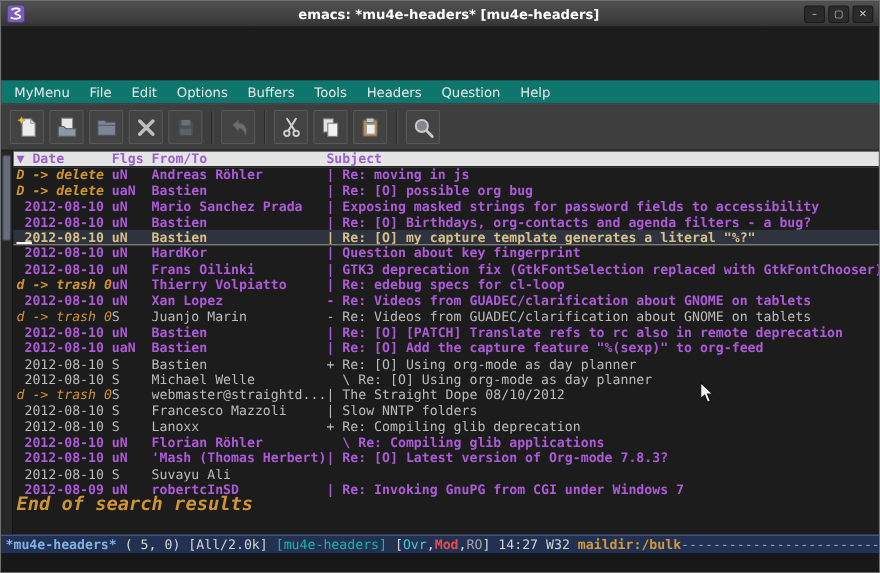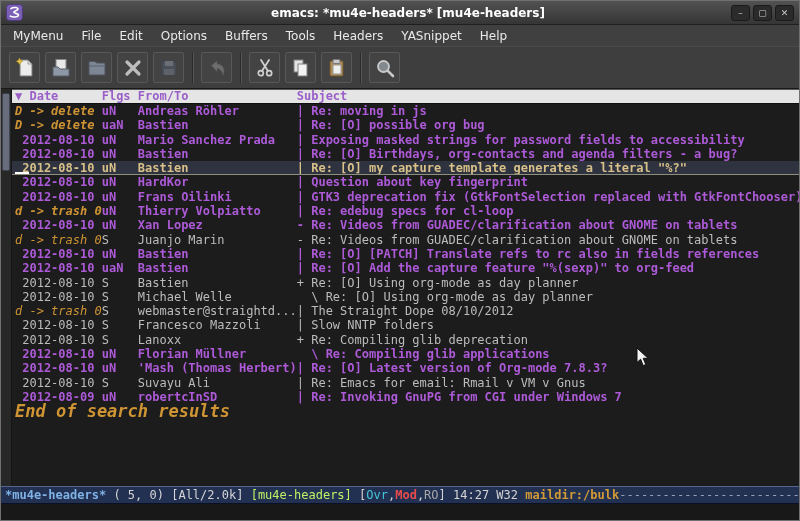--- a/index.html
+++ b/index.html
@@ -31,22 +31,22 @@
   .win-btn {
     width:19px; height:16px; background:#2b2b2b;
     border:1px solid #1a1a1a; border-radius:3px;
     color:#c9c9c9; font-size:9px; line-height:14px; text-align:center;
     font-family:"DejaVu Sans",sans-serif; cursor:default;
   }
 
   
   .menubar {
     height:21px; flex:0 0 21px;
-    background:#404040; display:flex; align-items:center;
-    padding-left:3px; font-family:"DejaVu Sans",sans-serif;
+    background:#0f766e; display:flex; align-items:center;
+    padding-left:3px; font-family:"DejaVu Sans",sans-serif;margin-top:48px;
   }
   .menu-item { color:#e9e9e9; font-size:12px; padding:2px 9px; }
 
   
   .toolbar {
     height:43px; flex:0 0 43px;
     background:#3e3e3e; border-top:1px solid #4a4a4a; border-bottom:1px solid #191919;
     display:flex; align-items:center; padding-left:8px;
   }
   .tool-btn {
@@ -105,21 +105,21 @@
 
   
   .modeline {
     height:18px; flex:0 0 18px;
     background:var(--modeline-bg,#223052);
     border-top:1px solid #566391; border-bottom:1px solid #0b1124;
     color:#d4d4d4; font-size:12px; line-height:16px;
     white-space:pre; overflow:hidden; padding-left:4px;
   }
   .ml-buf { color:#7fb2e5; font-weight:bold; }
-  .ml-mode { color:#bef264;margin-top:10px; }
+  .ml-mode { color:#14b8a6;margin-top:10px; }
   .ml-ovr { color:#45c6d6; }
   .ml-mod { color:#e84b4b; font-weight:bold;text-align:center; }
   .ml-ro  { color:#a6a6a6;margin-top:36px; }
   .ml-folder { color:#d29a35; font-weight:bold; }
   .ml-dash { color:#97a0b6; }
 
   .echo-area { height:16px; flex:0 0 16px; background:#181818; }
 
   .mouse-cursor { position:absolute; left:635px; top:346px; z-index:20; pointer-events:none; }
 </style>
@@ -144,21 +144,21 @@
   </div>
 
   <div class="menubar" id="menubar">
       <span class="menu-item">MyMenu</span>
       <span class="menu-item">File</span>
       <span class="menu-item">Edit</span>
       <span class="menu-item">Options</span>
       <span class="menu-item">Buffers</span>
       <span class="menu-item">Tools</span>
       <span class="menu-item">Headers</span>
-      <span class="menu-item">YASnippet</span>
+      <span class="menu-item">Question</span>
       <span class="menu-item">Help</span>
     </div>
 
   <div class="toolbar" id="toolbar">
       <div class="tool-btn">
         <span>
           <svg width="22" height="22" viewBox="0 0 22 22">
             <path d="M6 3h8l4 4v12H6z" fill="#ececec" stroke="#7a7a7a"></path>
             <path d="M14 3v4h4" fill="none" stroke="#9a9a9a"></path>
             <path d="M5.5 1l1.1 2.2L8.9 4.3 6.8 5.4 5.5 7.6 4.4 5.4 2.2 4.3l2.2-1.1z" fill="#e5c445" stroke="#a8871f" stroke-width="0.5"></path>
@@ -259,30 +259,30 @@
             <div class="row unread"><span class="c-date mark">D -&gt; delete</span><span class="c-flags">uN</span><span class="c-from">Andreas Röhler</span><span class="c-subj">| Re: moving in js</span></div>
             <div class="row unread"><span class="c-date mark">D -&gt; delete</span><span class="c-flags">uaN</span><span class="c-from">Bastien</span><span class="c-subj">| Re: [O] possible org bug</span></div>
             <div class="row unread"><span class="c-date"> 2012-08-10</span><span class="c-flags">uN</span><span class="c-from">Mario Sanchez Prada</span><span class="c-subj">| Exposing masked strings for password fields to accessibility</span></div>
             <div class="row unread"><span class="c-date"> 2012-08-10</span><span class="c-flags">uN</span><span class="c-from">Bastien</span><span class="c-subj">| Re: [O] Birthdays, org-contacts and agenda filters - a bug?</span></div>
             <div class="row unread current"><span class="c-date"> 2012-08-10</span><span class="c-flags">uN</span><span class="c-from">Bastien</span><span class="c-subj">| Re: [O] my capture template generates a literal "%?"</span><div class="text-cursor"></div></div>
             <div class="row unread"><span class="c-date"> 2012-08-10</span><span class="c-flags">uN</span><span class="c-from">HardKor</span><span class="c-subj">| Question about key fingerprint</span></div>
             <div class="row unread"><span class="c-date"> 2012-08-10</span><span class="c-flags">uN</span><span class="c-from">Frans Oilinki</span><span class="c-subj">| GTK3 deprecation fix (GtkFontSelection replaced with GtkFontChooser)</span></div>
             <div class="row unread"><span class="c-date mark">d -&gt; trash 0</span><span class="c-flags">uN</span><span class="c-from">Thierry Volpiatto</span><span class="c-subj">| Re: edebug specs for cl-loop</span></div>
             <div class="row unread"><span class="c-date"> 2012-08-10</span><span class="c-flags">uN</span><span class="c-from">Xan Lopez</span><span class="c-subj">- Re: Videos from GUADEC/clarification about GNOME on tablets</span></div>
             <div class="row seen"><span class="c-date mark">d -&gt; trash 0</span><span class="c-flags">S</span><span class="c-from">Juanjo Marin</span><span class="c-subj">- Re: Videos from GUADEC/clarification about GNOME on tablets</span></div>
-            <div class="row unread"><span class="c-date"> 2012-08-10</span><span class="c-flags">uN</span><span class="c-from">Bastien</span><span class="c-subj">| Re: [O] [PATCH] Translate refs to rc also in fields references</span></div>
+            <div class="row unread"><span class="c-date"> 2012-08-10</span><span class="c-flags">uN</span><span class="c-from">Bastien</span><span class="c-subj">| Re: [O] [PATCH] Translate refs to rc also in remote deprecation</span></div>
             <div class="row unread"><span class="c-date"> 2012-08-10</span><span class="c-flags">uaN</span><span class="c-from">Bastien</span><span class="c-subj">| Re: [O] Add the capture feature "%(sexp)" to org-feed</span></div>
             <div class="row seen"><span class="c-date"> 2012-08-10</span><span class="c-flags">S</span><span class="c-from">Bastien</span><span class="c-subj">+ Re: [O] Using org-mode as day planner</span></div>
             <div class="row seen"><span class="c-date"> 2012-08-10</span><span class="c-flags">S</span><span class="c-from">Michael Welle</span><span class="c-subj">  \ Re: [O] Using org-mode as day planner</span></div>
             <div class="row seen"><span class="c-date mark">d -&gt; trash 0</span><span class="c-flags">S</span><span class="c-from">webmaster@straightd...</span><span class="c-subj">| The Straight Dope 08/10/2012</span></div>
             <div class="row seen"><span class="c-date"> 2012-08-10</span><span class="c-flags">S</span><span class="c-from">Francesco Mazzoli</span><span class="c-subj">| Slow NNTP folders</span></div>
             <div class="row seen"><span class="c-date"> 2012-08-10</span><span class="c-flags">S</span><span class="c-from">Lanoxx</span><span class="c-subj">+ Re: Compiling glib deprecation</span></div>
-            <div class="row unread"><span class="c-date"> 2012-08-10</span><span class="c-flags">uN</span><span class="c-from">Florian Müllner</span><span class="c-subj">  \ Re: Compiling glib applications</span></div>
+            <div class="row unread"><span class="c-date"> 2012-08-10</span><span class="c-flags">uN</span><span class="c-from">Florian Röhler</span><span class="c-subj">  \ Re: Compiling glib applications</span></div>
             <div class="row unread"><span class="c-date"> 2012-08-10</span><span class="c-flags">uN</span><span class="c-from">'Mash (Thomas Herbert)</span><span class="c-subj">| Re: [O] Latest version of Org-mode 7.8.3?</span></div>
-            <div class="row seen"><span class="c-date"> 2012-08-10</span><span class="c-flags">S</span><span class="c-from">Suvayu Ali</span><span class="c-subj">| Re: Emacs for email: Rmail v VM v Gnus</span></div>
+            <div class="row seen"><span class="c-date"> 2012-08-10</span><span class="c-flags">S</span><span class="c-from">Suvayu Ali</span></div>
             <div class="row unread"><span class="c-date"> 2012-08-09</span><span class="c-flags">uN</span><span class="c-from">robertcInSD</span><span class="c-subj">| Re: Invoking GnuPG from CGI under Windows 7</span></div>
           </div>
         <div class="end-line">End of search results</div>
       </div>
     </div>
   </div>
 
   <div class="modeline"><span class="ml-buf">*mu4e-headers*</span><span> ( 5, 0) [All/2.0k] </span><span class="ml-mode">[mu4e-headers]</span><span> [</span><span class="ml-ovr">Ovr</span><span>,</span><span class="ml-mod">Mod</span><span>,</span><span class="ml-ro">RO</span><span>]</span><span> 14:27 W32 </span><span class="ml-folder">maildir:/bulk</span><span class="ml-dash">--------------------------------------------</span></div>
 
   <div class="echo-area"></div>

